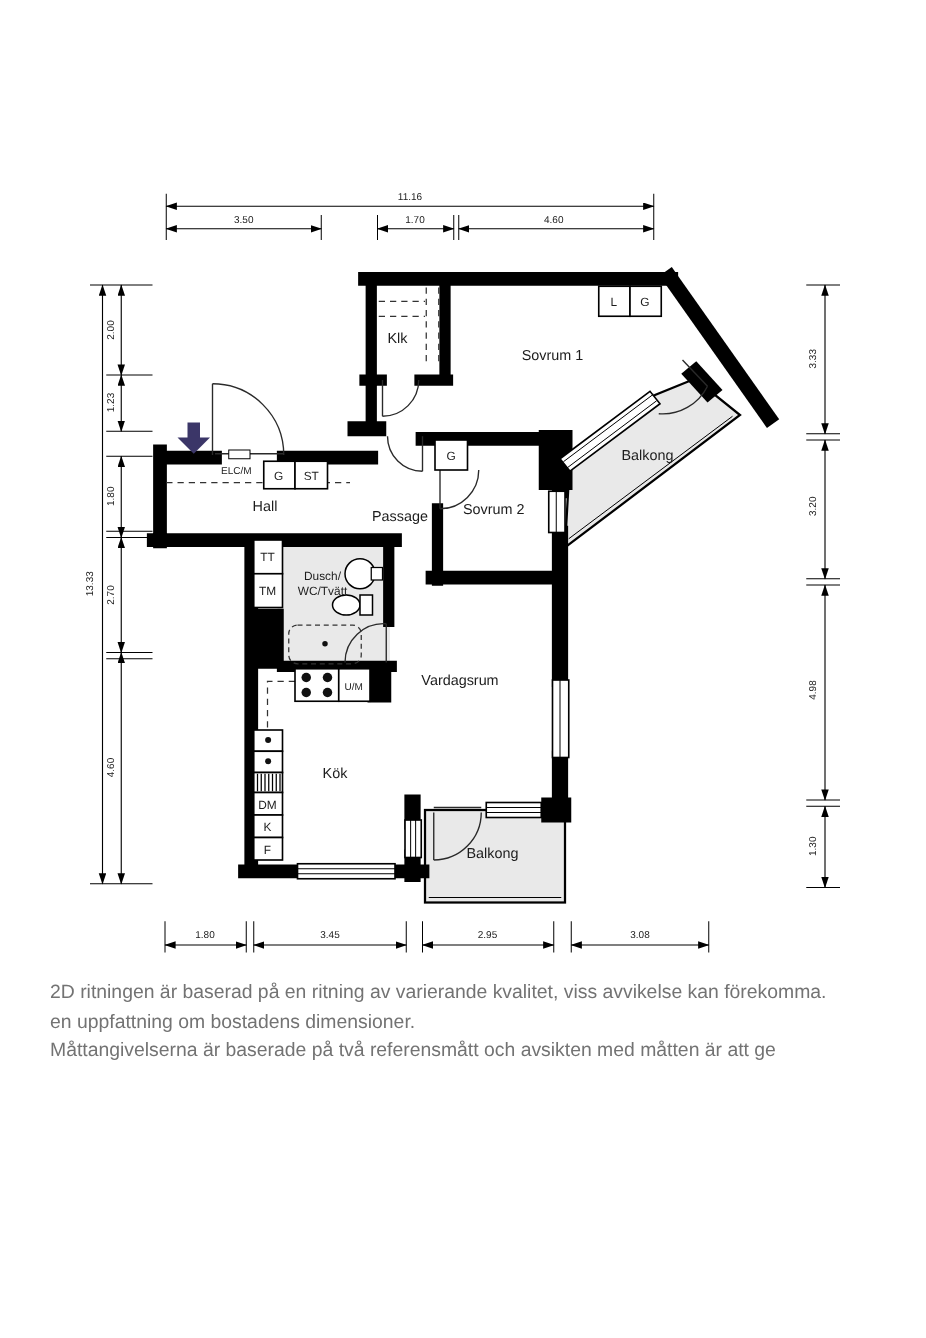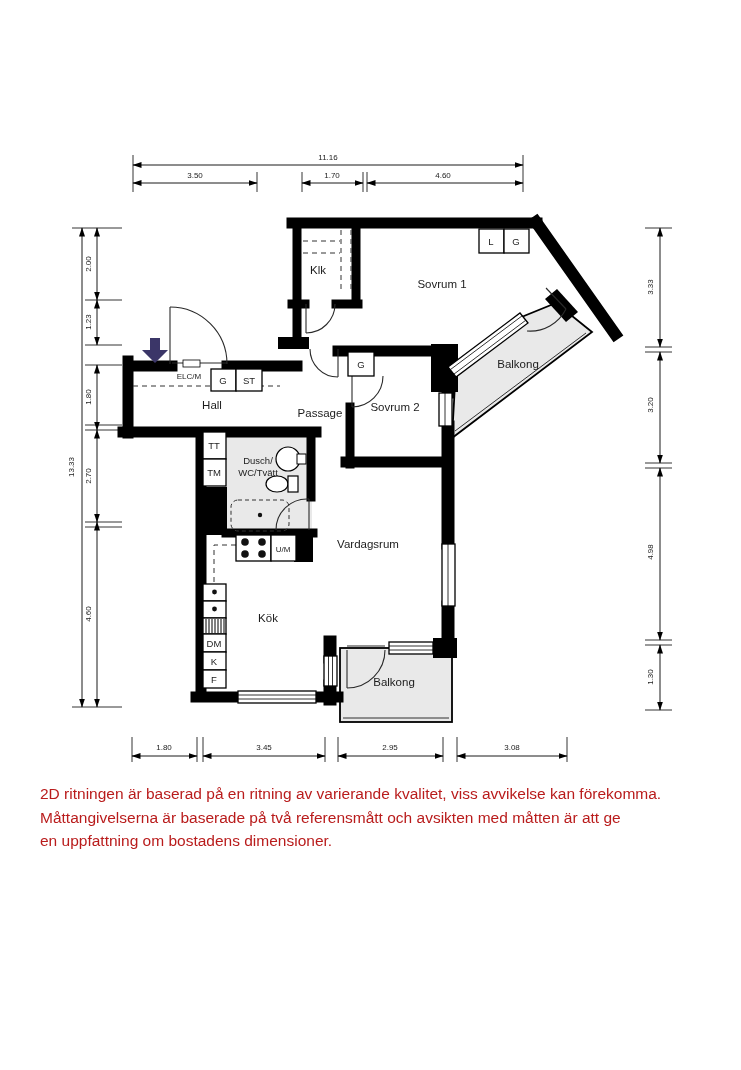--- a/index.html
+++ b/index.html
@@ -4,21 +4,21 @@
 <style>
   html,body{margin:0;padding:0;background:#fff;}
   .page{position:relative;width:741px;height:1070px;background:#ffffff;overflow:hidden;
         font-family:"Liberation Sans", sans-serif;}
   svg{position:absolute;left:0;top:0;}
   .room-label{font-family:"Liberation Sans",sans-serif;font-size:11.5px;fill:#1c1c1c;text-anchor:middle;}
   .small-label{font-family:"Liberation Sans",sans-serif;font-size:9.5px;fill:#1c1c1c;text-anchor:middle;}
   .tiny-label{font-family:"Liberation Sans",sans-serif;font-size:8px;fill:#1c1c1c;text-anchor:middle;}
   .dim-label{font-family:"Liberation Sans",sans-serif;font-size:8px;fill:#222;text-anchor:middle;}
   .disclaimer{position:absolute;left:40px;top:782px;width:690px;
-        font-size:15.5px;line-height:23.5px;color:#b91c1c;}
+        font-size:15.5px;line-height:23.5px;color:#737373;}
 </style>
 </head>
 <body>
 
 <div class="page">
 <svg width="741" height="1070" viewBox="0 0 741 1070">
   <defs>
     <marker id="arr" markerWidth="10" markerHeight="8" refX="8.5" refY="3" orient="auto-start-reverse" markerUnits="userSpaceOnUse">
       <path d="M0,0 L9,3 L0,6 Z" fill="#000"></path>
     </marker>
@@ -207,16 +207,16 @@
     <text x="91" y="614" class="dim-label" transform="rotate(-90 91 614)">4.60</text>
     <text x="653" y="287" class="dim-label" transform="rotate(-90 653 287)">3.33</text>
     <text x="653" y="405" class="dim-label" transform="rotate(-90 653 405)">3.20</text>
     <text x="653" y="552" class="dim-label" transform="rotate(-90 653 552)">4.98</text>
     <text x="653" y="677" class="dim-label" transform="rotate(-90 653 677)">1.30</text>
   </g>
 </svg>
 
   <div class="disclaimer">
     <div>2D ritningen är baserad på en ritning av varierande kvalitet, viss avvikelse kan förekomma.</div>
+    <div>en uppfattning om bostadens dimensioner.</div>
     <div>Måttangivelserna är baserade på två referensmått och avsikten med måtten är att ge</div>
-    <div>en uppfattning om bostadens dimensioner.</div>
   </div>
 </div>
 
 </body></html>

